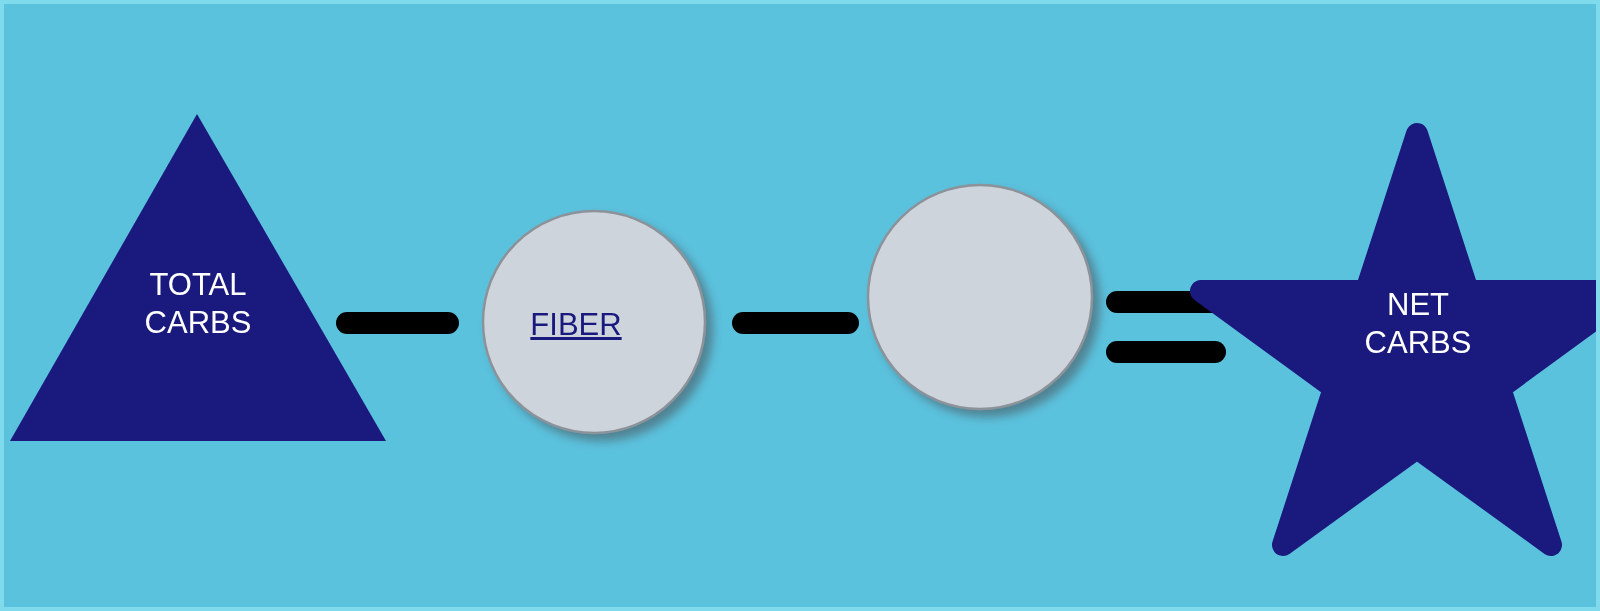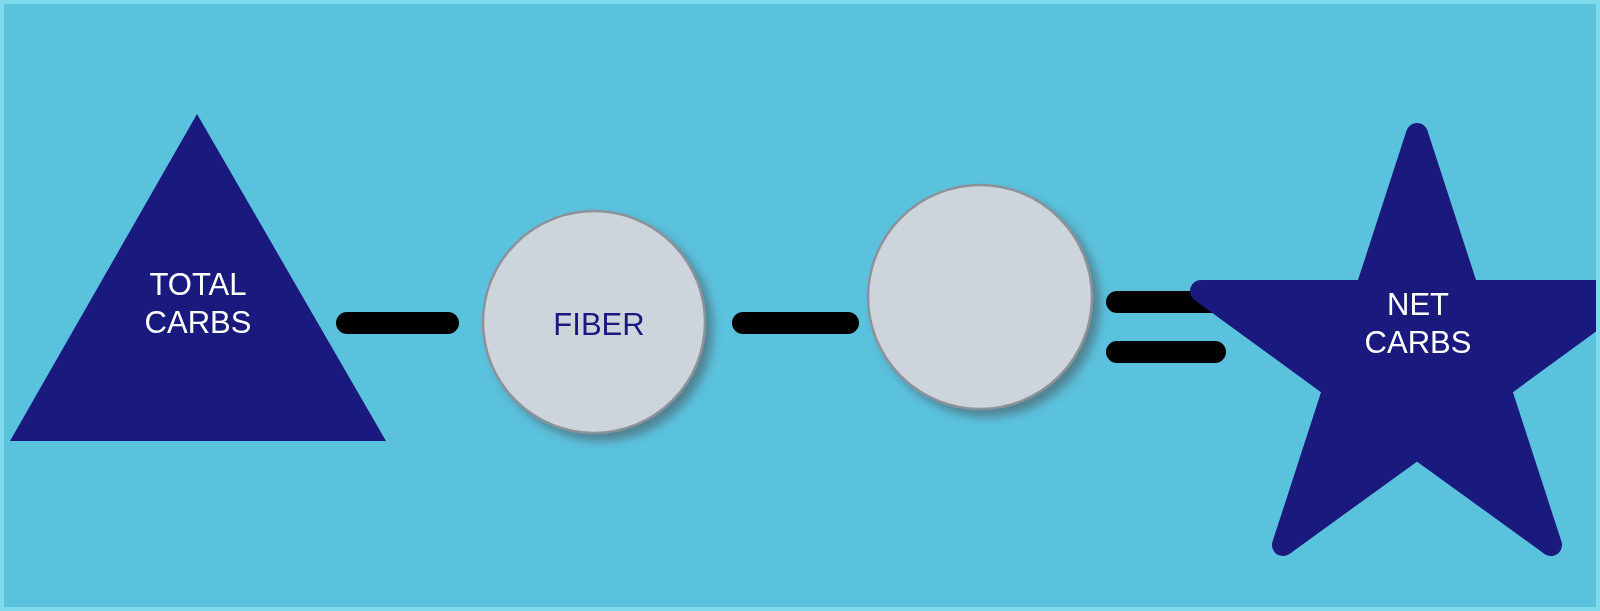--- a/index.html
+++ b/index.html
@@ -42,24 +42,25 @@
   .label-on-light {
     color: #1a1a7e;
   }
   #label-total-carbs {
     left: 70px;
     top: 262px;
     width: 248px;
     font-size: 31px;
   }
   #label-fiber {
-    left: 482px;
+    left: 459px;
     top: 302px;
     width: 226px;
     font-size: 31px;
+    text-decoration: underline;
   }
   #label-sugar-alcohol {
     left: 858px;
     top: 276px;
     width: 236px;
     font-size: 31px;
   }
   #label-net-carbs {
     left: 1294px;
     top: 282px;

